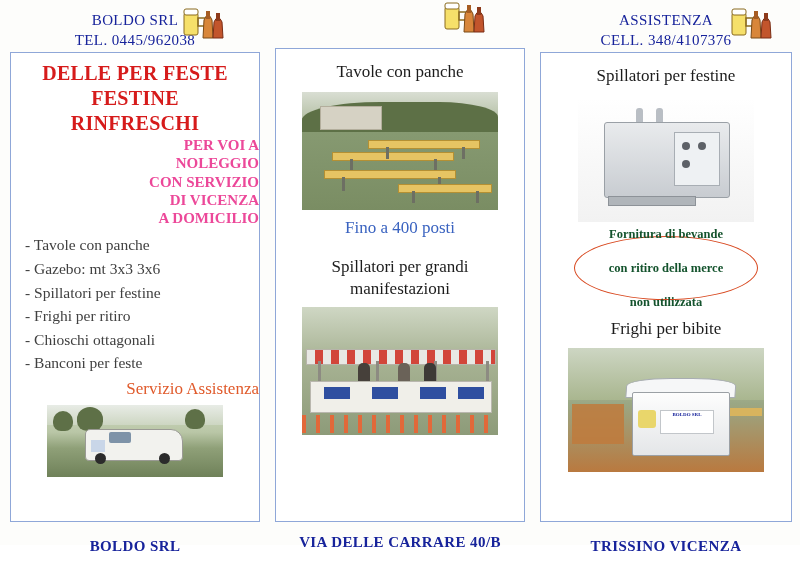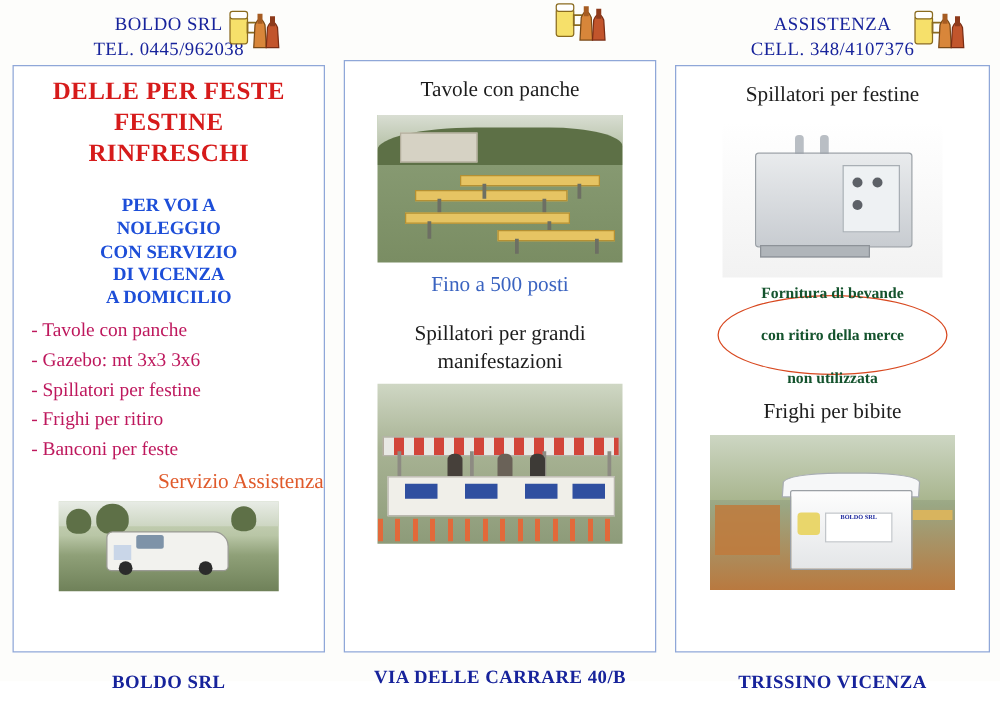--- a/index.html
+++ b/index.html
@@ -85,32 +85,32 @@
     text-align: center;
     color: #d61b1b;
     font-family: "Liberation Serif", serif;
     font-weight: bold;
     font-size: 20px;
     line-height: 1.25;
     margin-top: 8px;
     letter-spacing: 0.3px;
   }
   .subhead {
-    text-align: center;
-    color: #1d4ed8;
+    text-align: right;
+    color: #ec4899;
     font-weight: bold;
     font-size: 15px;
     line-height: 1.22;
-    margin-top: 20px;
+    margin-top: 0;
   }
   .bullets {
     margin-top: 6px;
     padding-left: 14px;
     font-size: 15.5px;
-    color: #be185d;
+    color: #404040;
     line-height: 1.52;
   }
   .bullets .b { display: block; }
   .assistenza {
     text-align: right;
     color: #e05a2b;
     font-size: 17px;
     margin-top: 4px;
     font-family: "Liberation Serif", serif;
   }
@@ -432,20 +432,21 @@
         <span>CON SERVIZIO</span><br>
         <span>DI VICENZA</span><br>
         <span>A DOMICILIO</span>
       </div>
 
       <div class="bullets">
         <span class="b">- Tavole con panche</span>
         <span class="b">- Gazebo: mt 3x3 3x6</span>
         <span class="b">- Spillatori per festine</span>
         <span class="b">- Frighi per ritiro</span>
+        <span class="b">- Chioschi ottagonali</span>
         <span class="b">- Banconi per feste</span>
       </div>
 
       <div class="assistenza">Servizio Assistenza</div>
 
       <div class="photo photo-van">
         <div class="van-sky"></div>
         <div class="van-tree" style="left:6px;"></div>
         <div class="van-tree" style="left:30px; top:2px; width:26px; height:24px;"></div>
         <div class="van-tree" style="left:138px; top:4px;"></div>
@@ -492,21 +493,21 @@
         <div class="leg" style="left:136px; top:85px; height:14px;"></div>
 
         <div class="bench table-top" style="left:66px; top:48px; width:110px;"></div>
         <div class="leg" style="left:84px; top:55px; height:12px;"></div>
         <div class="leg" style="left:160px; top:55px; height:12px;"></div>
         <div class="bench table-top" style="left:96px; top:92px; width:92px;"></div>
         <div class="leg" style="left:110px; top:99px; height:12px;"></div>
         <div class="leg" style="left:174px; top:99px; height:12px;"></div>
       </div>
 
-      <div class="caption-blue">Fino a 500 posti</div>
+      <div class="caption-blue">Fino a 400 posti</div>
 
       <div class="panel-title sub2">
         <span>Spillatori per grandi</span><br>
         <span>manifestazioni</span>
       </div>
 
       <div class="photo photo-bar">
         <div class="bar-canopy"></div>
         <div class="bar-post" style="left:16px;"></div>
         <div class="bar-post" style="left:74px;"></div>

